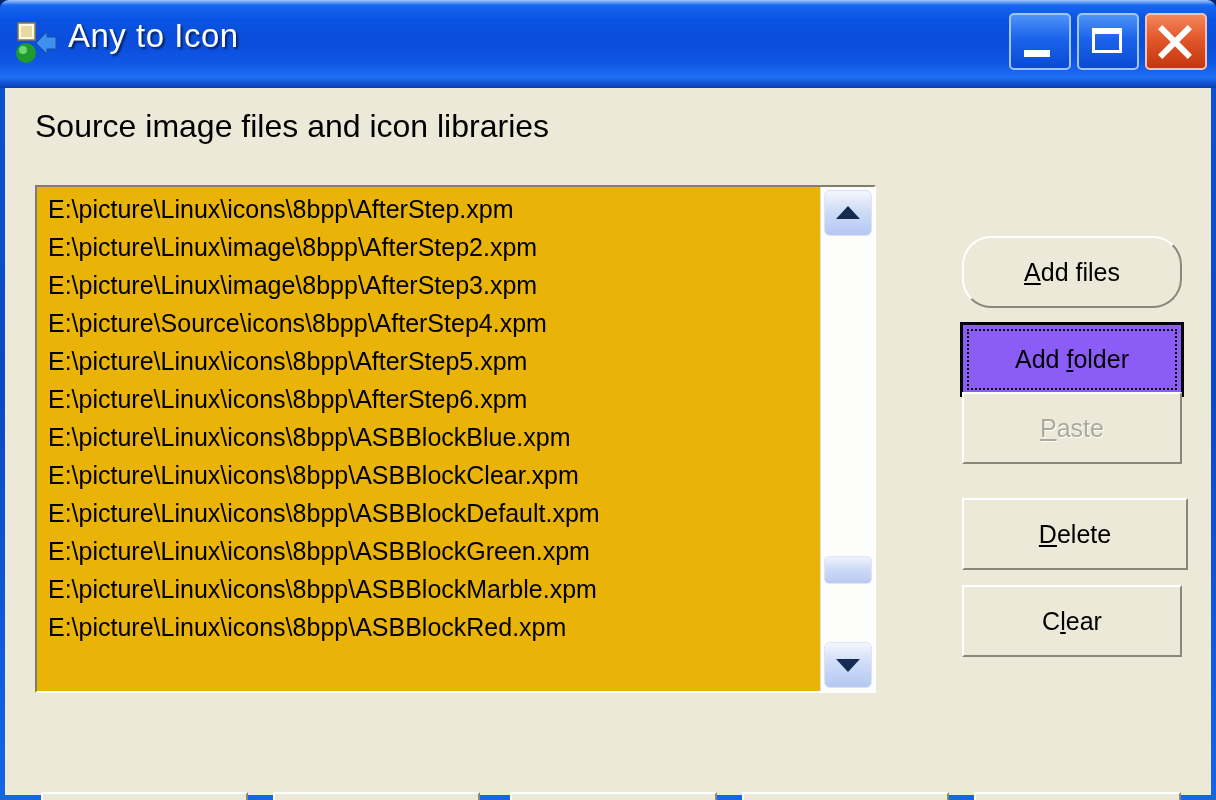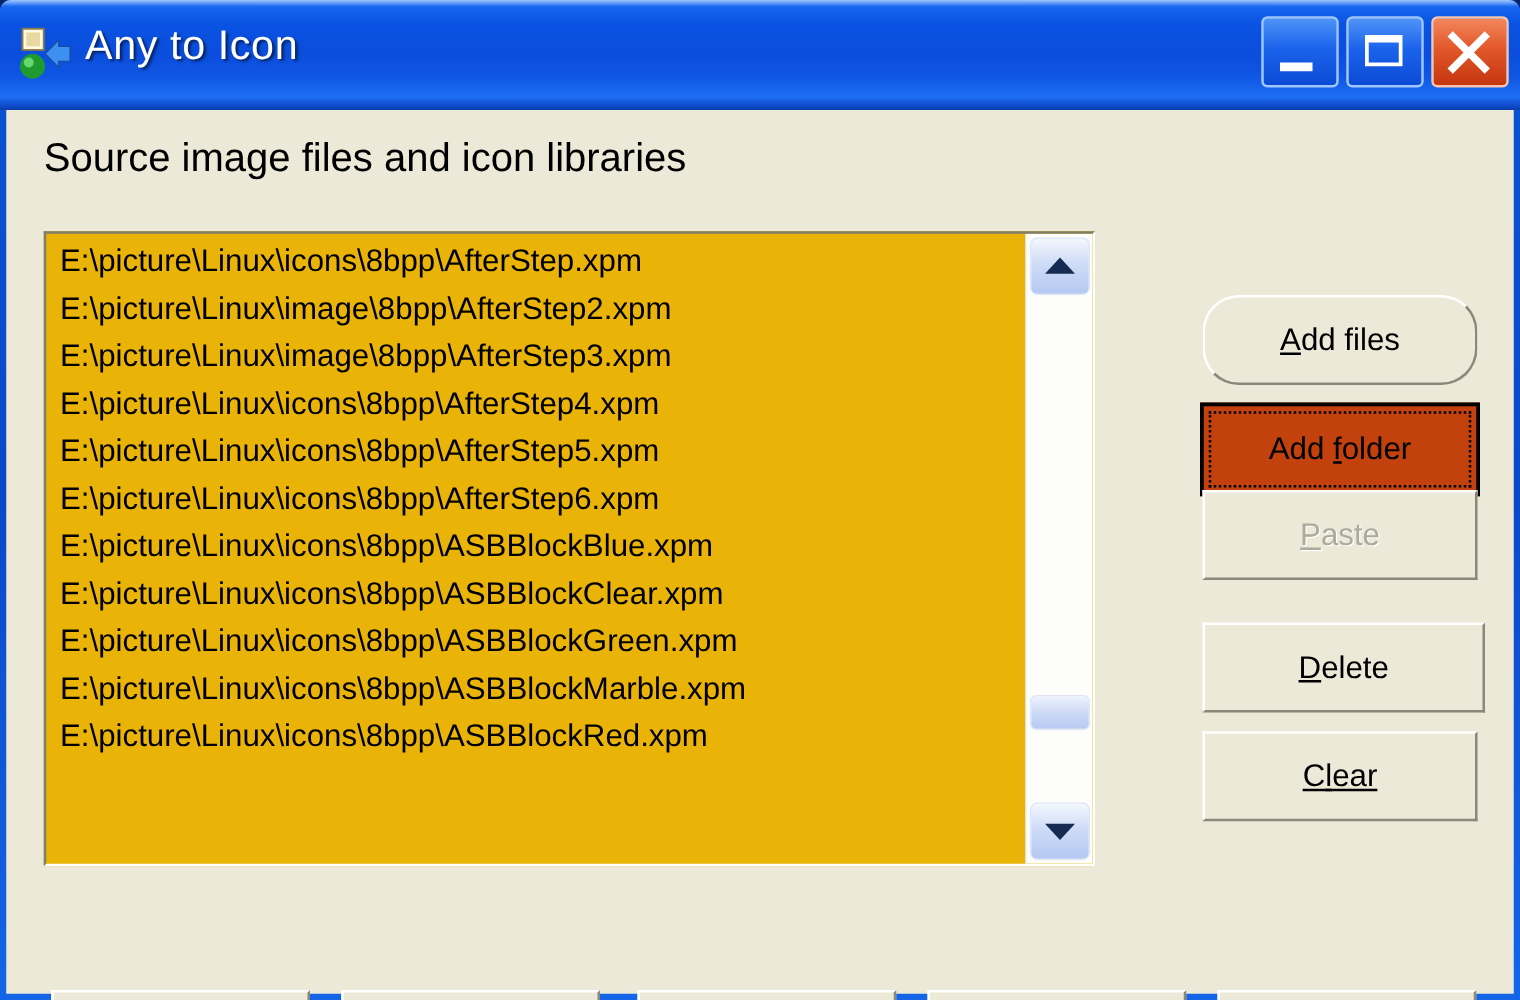--- a/index.html
+++ b/index.html
@@ -241,35 +241,35 @@
   .btn .lbl { display: inline-block; }
   .btn u { text-decoration: underline; }
 
   .btn.disabled {
     color: #acaa9c;
     text-shadow: 1px 1px 0 #ffffff;
   }
 
   .btn.focused {
     border: 3px solid #000000;
-    background: #c2410c;
+    background: #8b5cf6;
   }
   .btn.focused .focus-ring {
     position: absolute;
     left: 4px; top: 4px; right: 4px; bottom: 4px;
     border: 2px dotted #000000;
     pointer-events: none;
   }
 
   
   #btn-add-files   { left: 957px; top: 148px;  width: 220px; height: 72px; border-radius: 29px; }
   #btn-add-folder  { left: 955px; top: 234px;  width: 224px; height: 75px; }
   #btn-paste       { left: 957px; top: 304px;  width: 220px; height: 72px; }
   #btn-delete      { left: 957px; top: 410px;  width: 226px; height: 72px; }
-  #btn-clear       { left: 957px; top: 497px;  width: 220px; height: 72px; text-decoration: underline; }
+  #btn-clear       { left: 957px; top: 497px;  width: 220px; height: 72px; }
 
   
   #btn-help    { left: 36px;   top: 704px; width: 207px; height: 72px; }
   #btn-about   { left: 268px;  top: 704px; width: 207px; height: 72px; }
   #btn-back    { left: 505px;  top: 704px; width: 207px; height: 72px; }
   #btn-next    { left: 737px;  top: 704px; width: 207px; height: 72px; }
   #btn-cancel  { left: 969px;  top: 704px; width: 207px; height: 72px; }
 </style>
 </head>
 <body>
@@ -304,25 +304,26 @@
 
   <div id="client">
 
     <div id="section-label">Source image files and icon libraries</div>
 
     <div id="listbox">
       <div id="list-items">
           <div class="list-item">E:\picture\Linux\icons\8bpp\AfterStep.xpm</div>
           <div class="list-item">E:\picture\Linux\image\8bpp\AfterStep2.xpm</div>
           <div class="list-item">E:\picture\Linux\image\8bpp\AfterStep3.xpm</div>
-          <div class="list-item">E:\picture\Linux\icons\8bpp\AfterStep4.xpm</div>
+          <div class="list-item">E:\picture\Source\icons\8bpp\AfterStep4.xpm</div>
           <div class="list-item">E:\picture\Linux\icons\8bpp\AfterStep5.xpm</div>
           <div class="list-item">E:\picture\Linux\icons\8bpp\AfterStep6.xpm</div>
           <div class="list-item">E:\picture\Linux\icons\8bpp\ASBBlockBlue.xpm</div>
           <div class="list-item">E:\picture\Linux\icons\8bpp\ASBBlockClear.xpm</div>
+          <div class="list-item">E:\picture\Linux\icons\8bpp\ASBBlockDefault.xpm</div>
           <div class="list-item">E:\picture\Linux\icons\8bpp\ASBBlockGreen.xpm</div>
           <div class="list-item">E:\picture\Linux\icons\8bpp\ASBBlockMarble.xpm</div>
           <div class="list-item">E:\picture\Linux\icons\8bpp\ASBBlockRed.xpm</div>
         </div>
 
       <div id="scrollbar">
         <div class="sb-btn" id="sb-up">
           <span class="sb-arrow"></span>
         </div>
         <div id="sb-thumb"></div>

